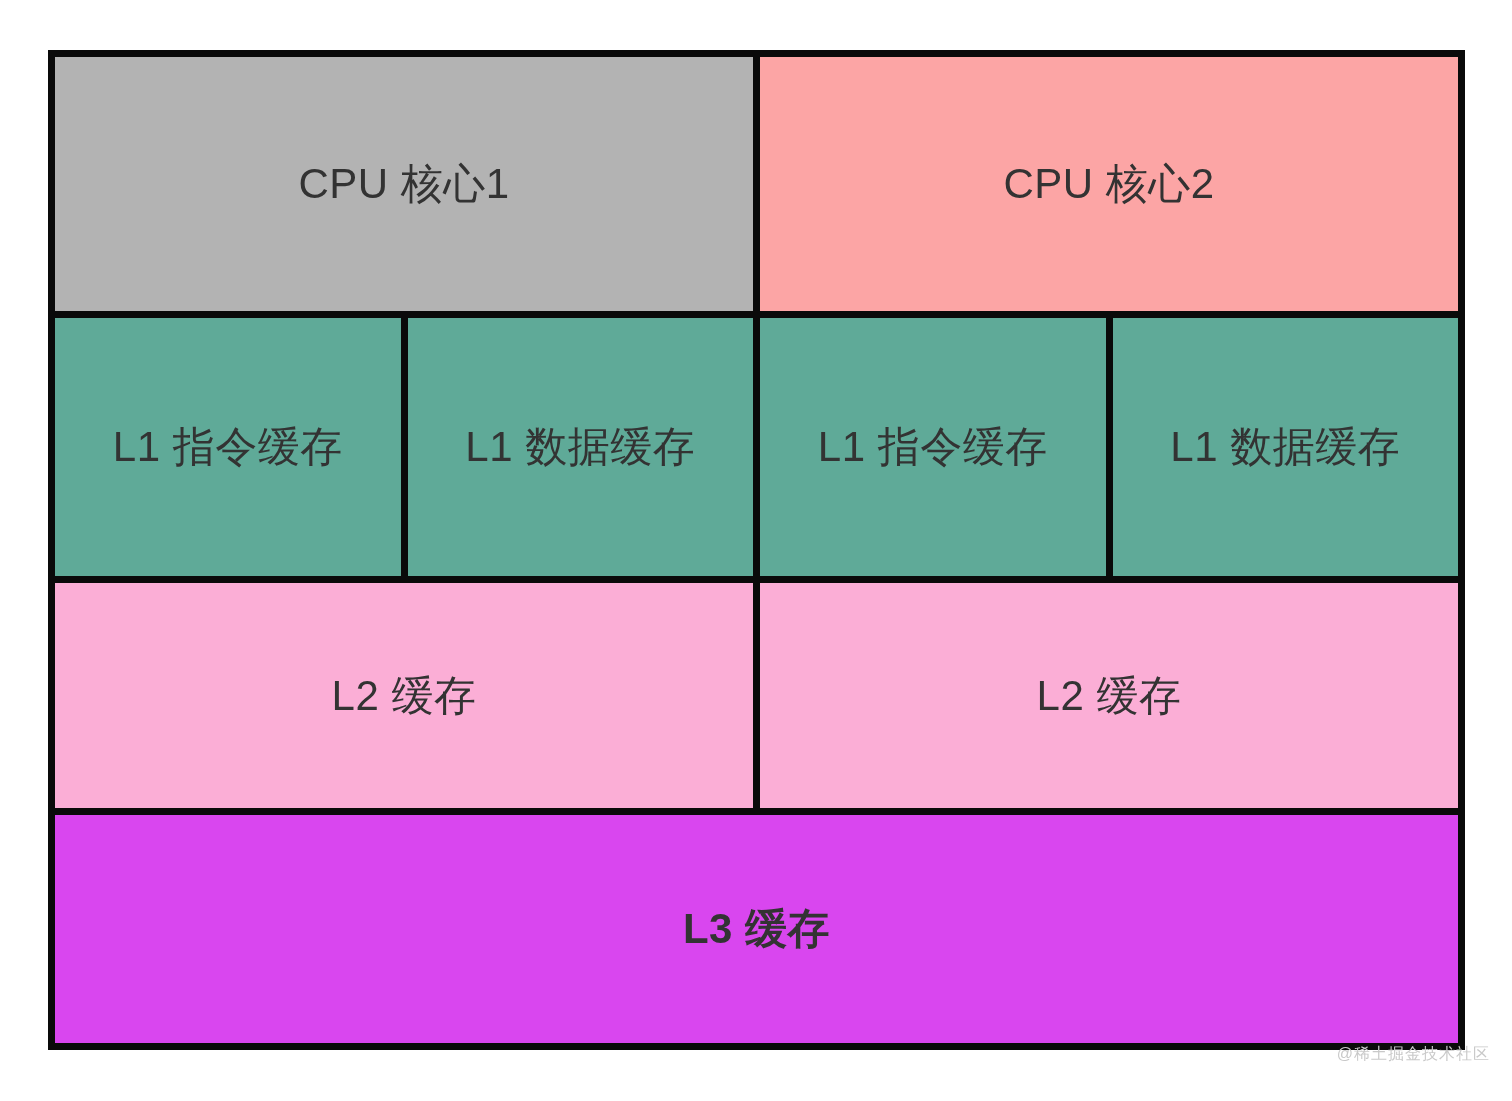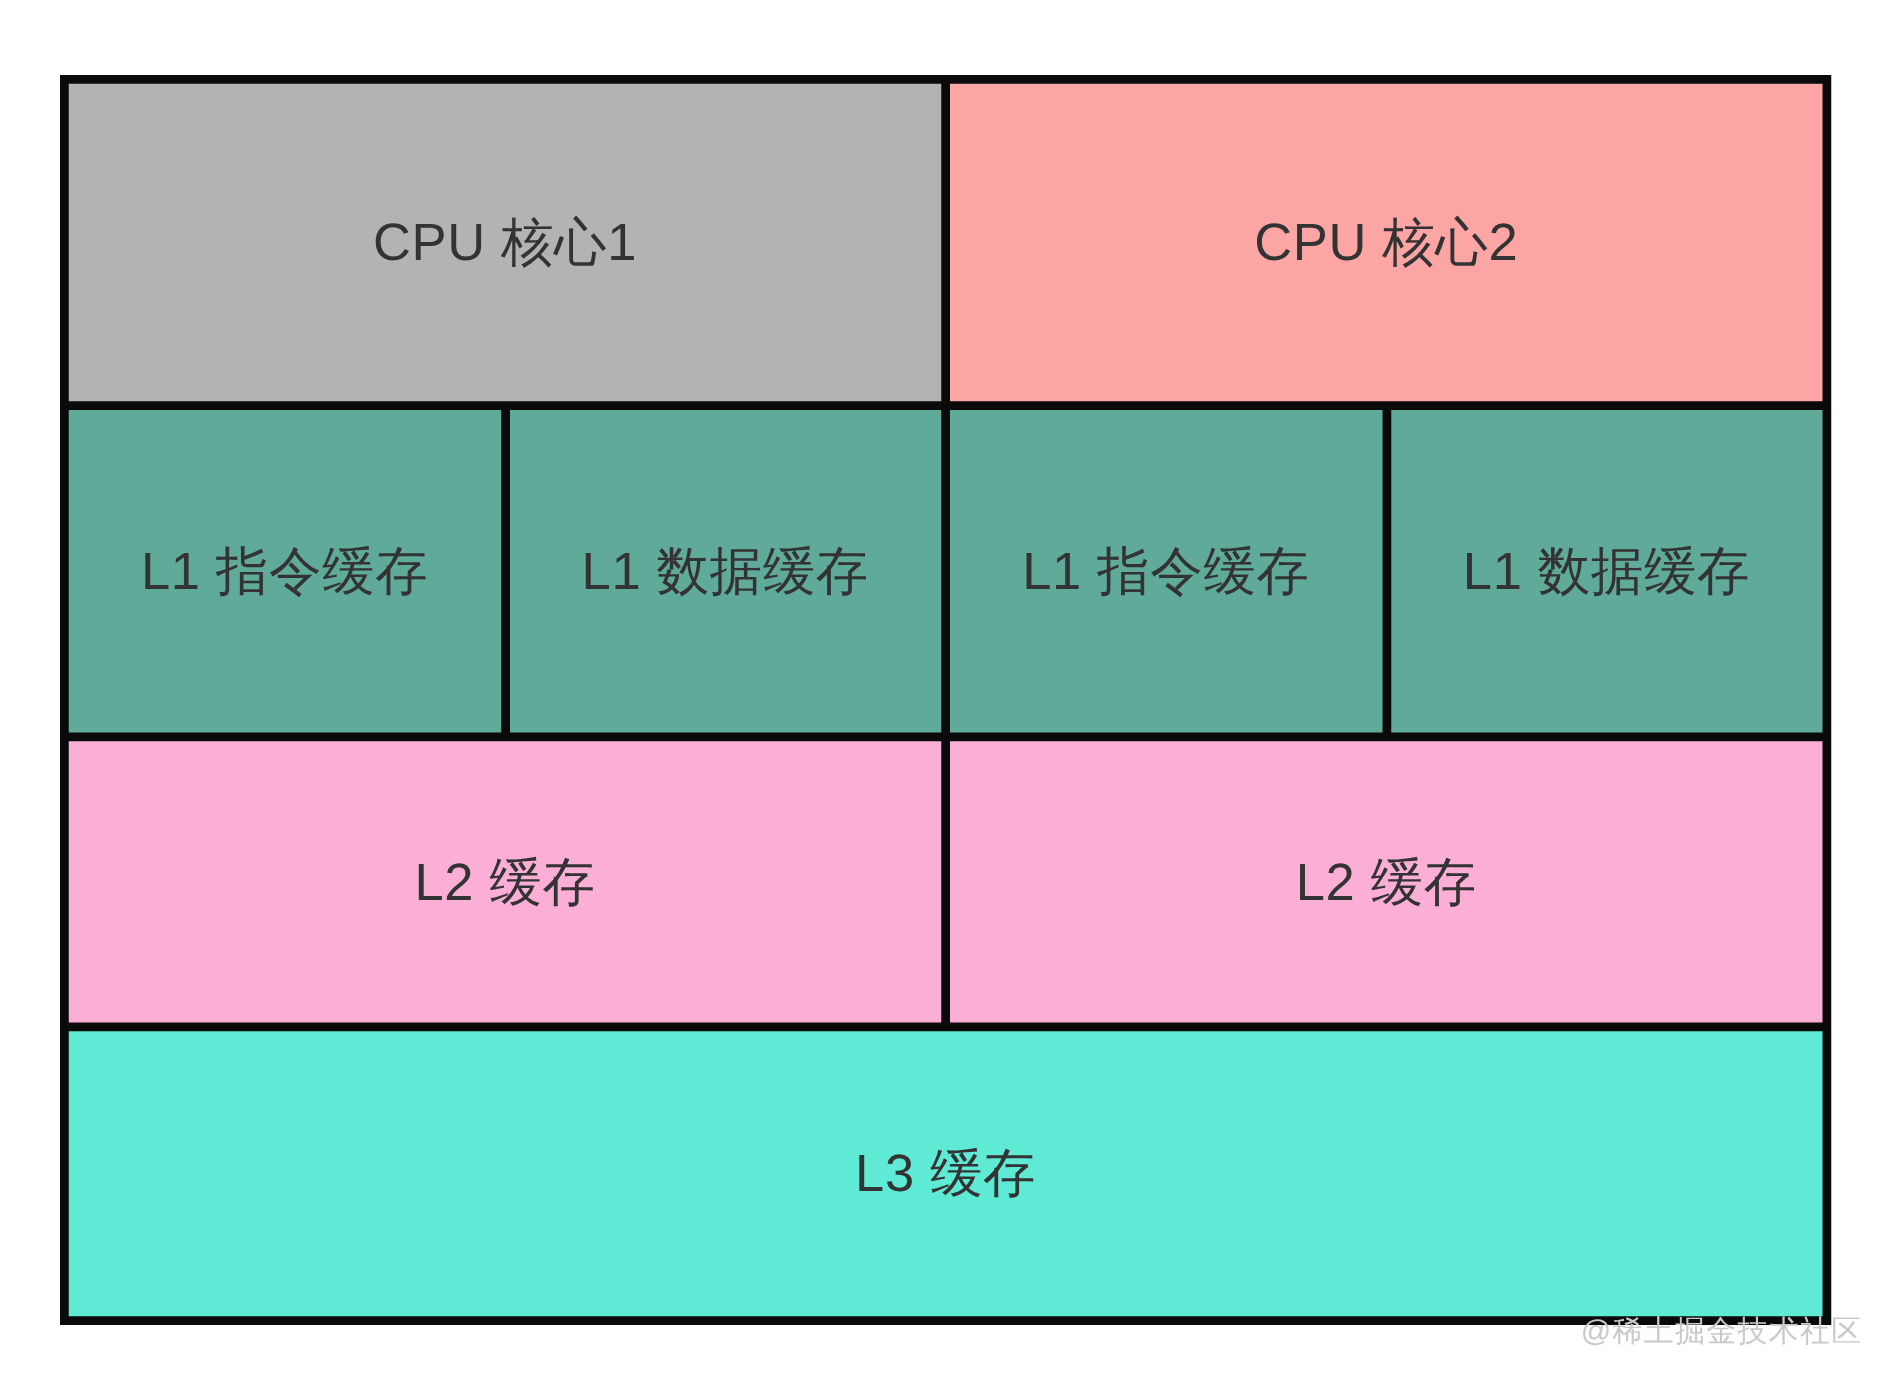--- a/index.html
+++ b/index.html
@@ -12,21 +12,21 @@
     overflow: hidden;
   }
   .canvas {
     position: relative;
     width: 1512px;
     height: 1101px;
   }
   .grid {
     position: absolute;
     left: 48px;
-    top: 60px;
+    top: 50px;
     width: 1417px;
     height: 1000px;
     box-sizing: border-box;
     display: grid;
     grid-template-columns: repeat(4, 1fr);
     grid-template-rows: 254px 258px 225px 228px;
     gap: 7px;
     padding: 7px;
     background: #0a0a0a;
   }
@@ -37,22 +37,22 @@
     font-size: 42px;
     color: #333333;
     letter-spacing: 0.5px;
     white-space: nowrap;
   }
   .span2 { grid-column: span 2; }
   .span4 { grid-column: span 4; }
   .watermark {
     position: absolute;
     right: 22px;
-    bottom: 20px;
-    font-size: 24px;
+    bottom: 36px;
+    font-size: 16px;
     color: #c9c9c9;
     letter-spacing: 1px;
   }
 </style>
 </head>
 <body>
 
 <div class="canvas">
 
   <div class="grid" style="background: rgb(10, 10, 10);">
@@ -77,21 +77,21 @@
       <span>L1 数据缓存</span>
     </div>
 
     <div class="cell span2" style="background: rgb(251, 174, 214);">
       <span>L2 缓存</span>
     </div>
     <div class="cell span2" style="background: rgb(251, 174, 214);">
       <span>L2 缓存</span>
     </div>
 
-    <div class="cell span4" style="background: #5eead4;">
+    <div class="cell span4" style="background: #d946ef; font-weight: bold;">
       <span>L3 缓存</span>
     </div>
 
   </div>
 
   <div class="watermark" style="color: rgb(201, 201, 201);">@稀土掘金技术社区</div>
 
 </div>
 
 </body></html>

